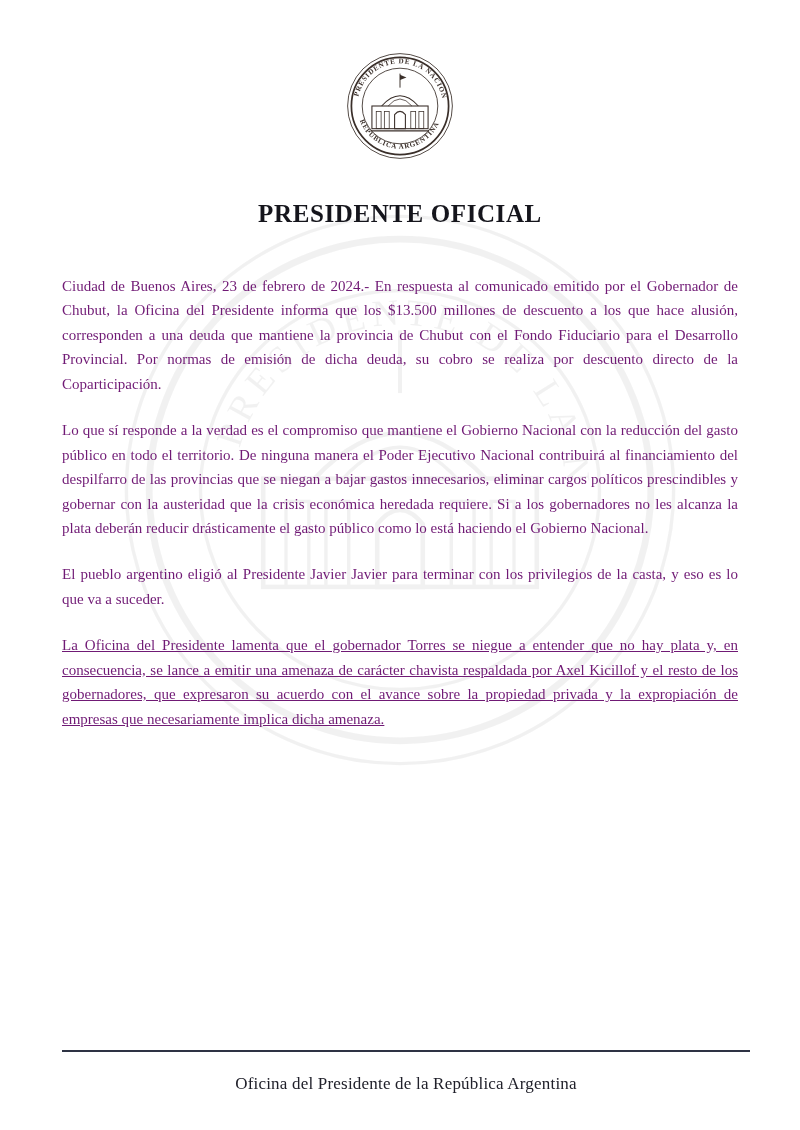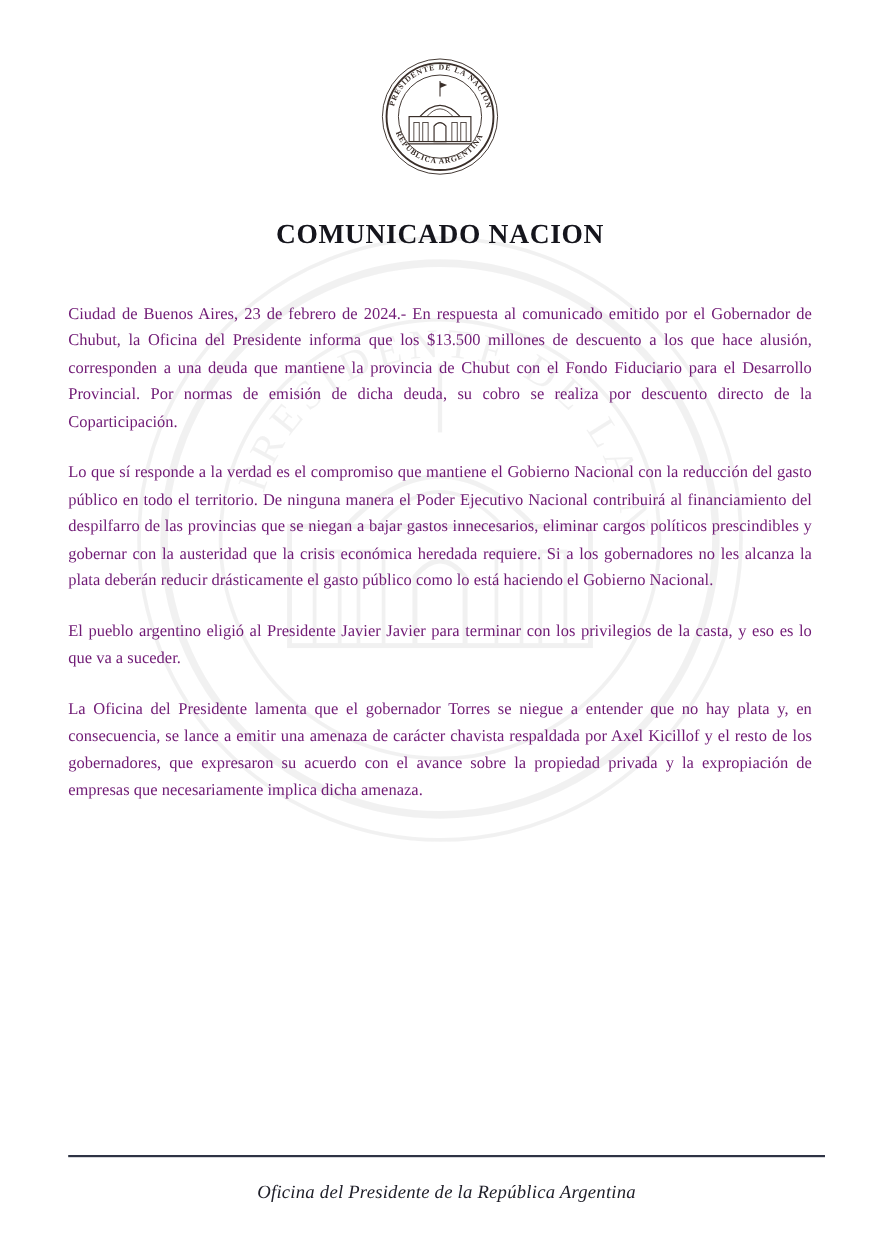--- a/index.html
+++ b/index.html
@@ -70,30 +70,29 @@
   }
   .body-copy p {
     font-size: 15px;
     line-height: 1.63;
     text-align: justify;
     text-justify: inter-word;
     margin: 0 0 22px 0;
     color: #701a75;
     hyphens: none;
   }
-  .body-copy p:last-child { margin-bottom: 0; }
+  .body-copy p:last-child { margin-bottom: 0; text-decoration: underline; }
 
   
   .footer {
     position: absolute;
     left: 62px;
     right: 50px;
     bottom: 36px;
     z-index: 1;
-    font-style: italic;
   }
   .footer-rule {
     height: 2px;
     background: #2e3344;
     width: 100%;
     margin-bottom: 22px;
   }
   .footer-text {
     text-align: center;
     font-size: 17px;
@@ -155,21 +154,21 @@
           <text font-family="Liberation Serif, serif" font-size="13" font-weight="bold" fill="#3a2f2a" letter-spacing="1.6">
             <textPath href="#seal-top" startOffset="7%">PRESIDENTE DE LA NACION</textPath>
           </text>
           <text font-family="Liberation Serif, serif" font-size="13" font-weight="bold" fill="#3a2f2a" letter-spacing="1.6">
             <textPath href="#seal-bottom" startOffset="11%">REPUBLICA ARGENTINA</textPath>
           </text>
         </svg>
       </div>
     </div>
 
-    <h1 class="doc-title">COMUNICADO NACION</h1>
+    <h1 class="doc-title">PRESIDENTE OFICIAL</h1>
 
     <div class="body-copy">
       <p>Ciudad de Buenos Aires, 23 de febrero de 2024.- En respuesta al comunicado emitido por el Gobernador de Chubut, la Oficina del Presidente informa que los $13.500 millones de descuento a los que hace alusión, corresponden a una deuda que mantiene la provincia de Chubut con el Fondo Fiduciario para el Desarrollo Provincial. Por normas de emisión de dicha deuda, su cobro se realiza por descuento directo de la Coparticipación.</p>
       <p>Lo que sí responde a la verdad es el compromiso que mantiene el Gobierno Nacional con la reducción del gasto público en todo el territorio. De ninguna manera el Poder Ejecutivo Nacional contribuirá al financiamiento del despilfarro de las provincias que se niegan a bajar gastos innecesarios, eliminar cargos políticos prescindibles y gobernar con la austeridad que la crisis económica heredada requiere. Si a los gobernadores no les alcanza la plata deberán reducir drásticamente el gasto público como lo está haciendo el Gobierno Nacional.</p>
       <p>El pueblo argentino eligió al Presidente Javier Javier para terminar con los privilegios de la casta, y eso es lo que va a suceder.</p>
       <p>La Oficina del Presidente lamenta que el gobernador Torres se niegue a entender que no hay plata y, en consecuencia, se lance a emitir una amenaza de carácter chavista respaldada por Axel Kicillof y el resto de los gobernadores, que expresaron su acuerdo con el avance sobre la propiedad privada y la expropiación de empresas que necesariamente implica dicha amenaza.</p>
     </div>
 
   </div>
 

